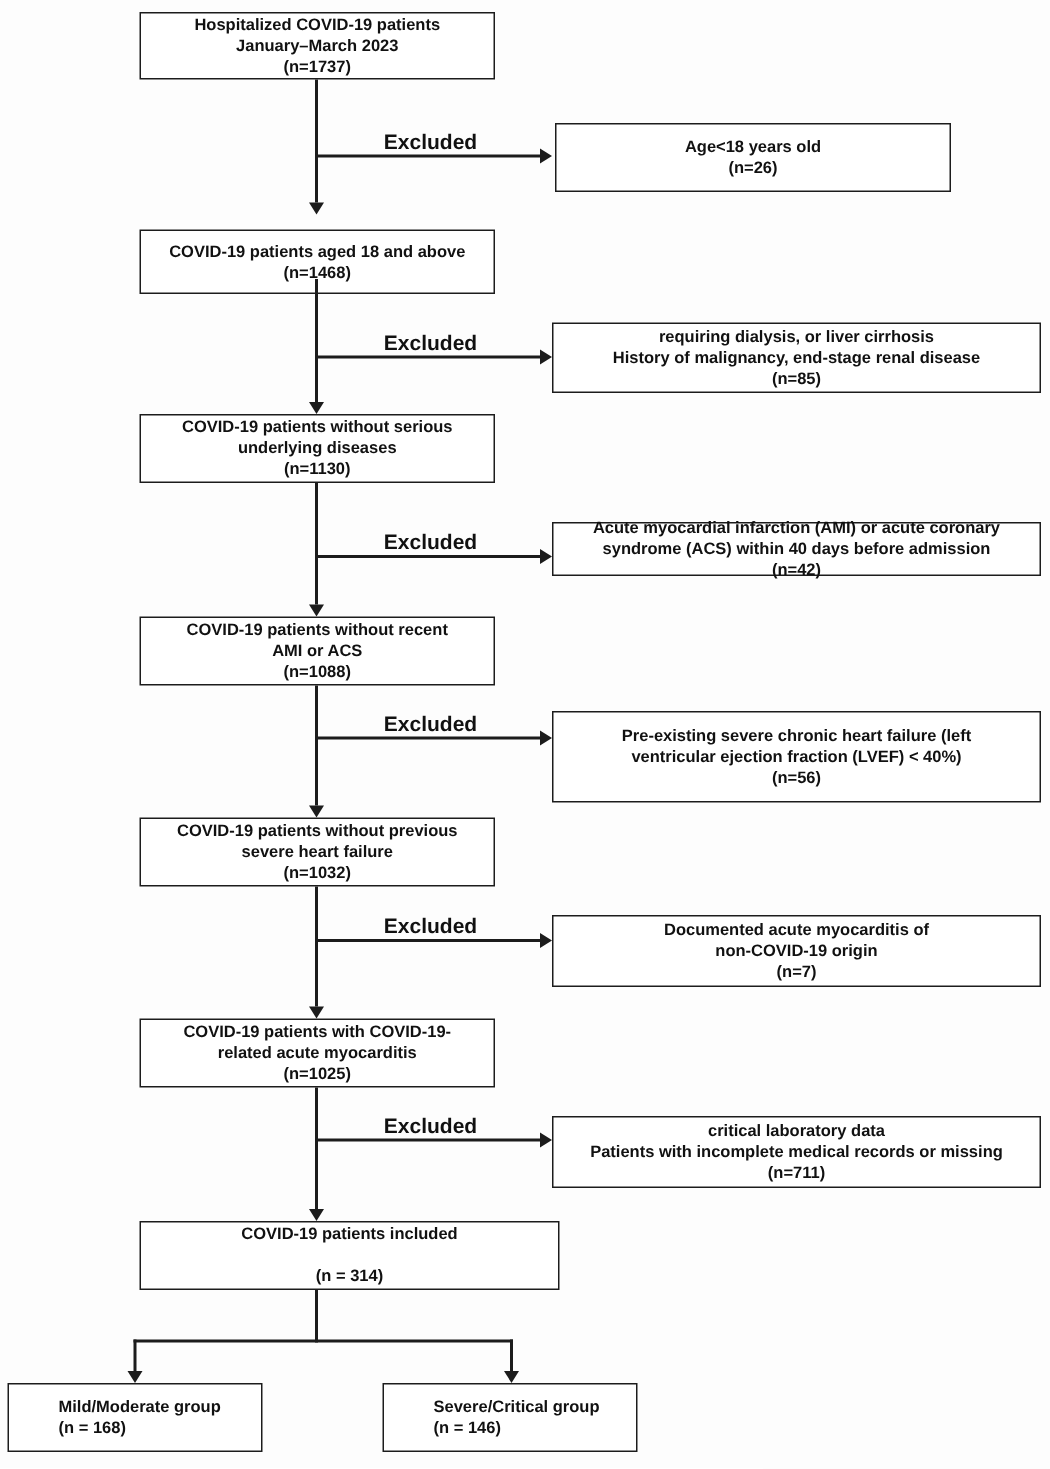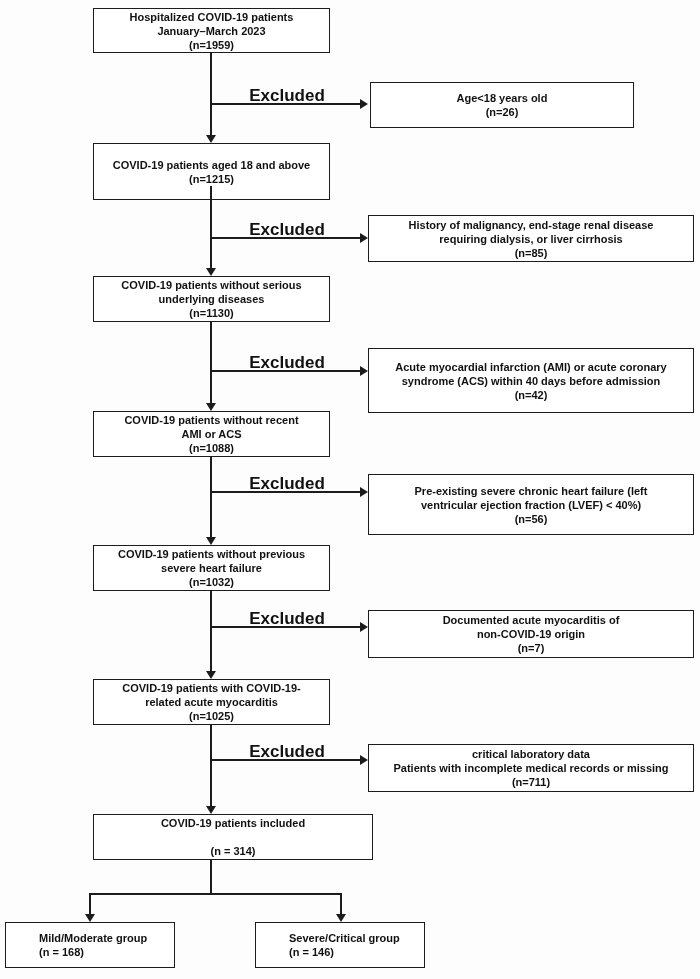--- a/index.html
+++ b/index.html
@@ -40,39 +40,39 @@
   .arrow-right {
     position: absolute; width: 0; height: 0;
     border-top: 5px solid transparent;
     border-bottom: 5px solid transparent;
     border-left: 8px solid #1c1c1c;
   }
   .excl {
     position: absolute;
     width: 100px;
     text-align: center;
-    font-size: 17px;
+    font-size: 14px;
     font-weight: bold;
     color: #111111;
   }
 </style>
 </head>
 <body>
 
 <div id="canvas">
 
   <div class="box" style="left:93px;top:8px;width:237px;height:45px">
     <div class="bline">Hospitalized COVID-19 patients</div>
     <div class="bline">January–March 2023</div>
-    <div class="bline">(n=1959)</div>
+    <div class="bline">(n=1737)</div>
   </div>
 
-  <div class="box" style="left:93px;top:143px;width:237px;height:57px">
+  <div class="box" style="left:93px;top:153px;width:237px;height:43px">
     <div class="bline">COVID-19 patients aged 18 and above</div>
-    <div class="bline">(n=1215)</div>
+    <div class="bline">(n=1468)</div>
   </div>
 
   <div class="box" style="left:93px;top:276px;width:237px;height:46px">
     <div class="bline">COVID-19 patients without serious</div>
     <div class="bline">underlying diseases</div>
     <div class="bline">(n=1130)</div>
   </div>
 
   <div class="box" style="left:93px;top:411px;width:237px;height:46px">
     <div class="bline">COVID-19 patients without recent</div>
@@ -97,26 +97,26 @@
     <div class="bline"></div>
     <div class="bline">(n = 314)</div>
   </div>
 
   <div class="box" style="left:370px;top:82px;width:264px;height:46px">
     <div class="bline">Age&lt;18 years old</div>
     <div class="bline">(n=26)</div>
   </div>
 
   <div class="box" style="left:368px;top:215px;width:326px;height:47px">
+    <div class="bline">requiring dialysis, or liver cirrhosis</div>
     <div class="bline">History of malignancy, end-stage renal disease</div>
-    <div class="bline">requiring dialysis, or liver cirrhosis</div>
     <div class="bline">(n=85)</div>
   </div>
 
-  <div class="box" style="left:368px;top:348px;width:326px;height:65px">
+  <div class="box" style="left:368px;top:348px;width:326px;height:36px">
     <div class="bline">Acute myocardial infarction (AMI) or acute coronary</div>
     <div class="bline">syndrome (ACS) within 40 days before admission</div>
     <div class="bline">(n=42)</div>
   </div>
 
   <div class="box" style="left:368px;top:474px;width:326px;height:61px">
     <div class="bline">Pre-existing severe chronic heart failure (left</div>
     <div class="bline">ventricular ejection fraction (LVEF) &lt; 40%)</div>
     <div class="bline">(n=56)</div>
   </div>

